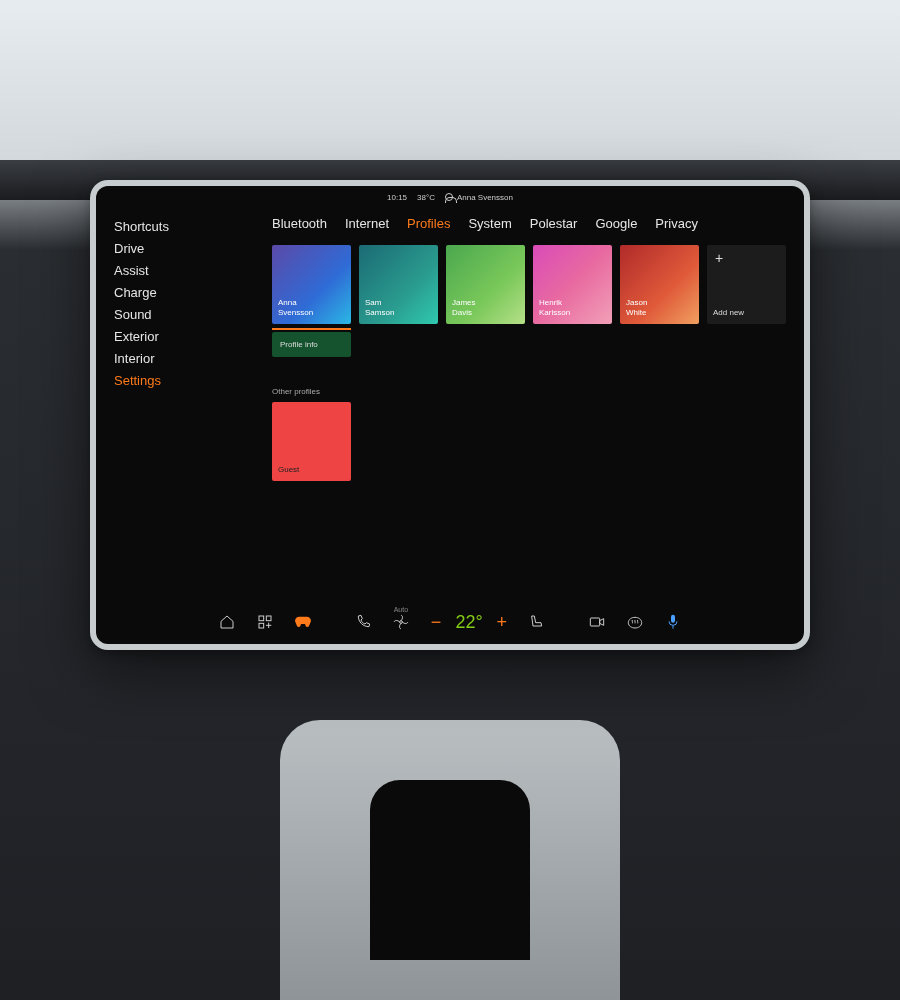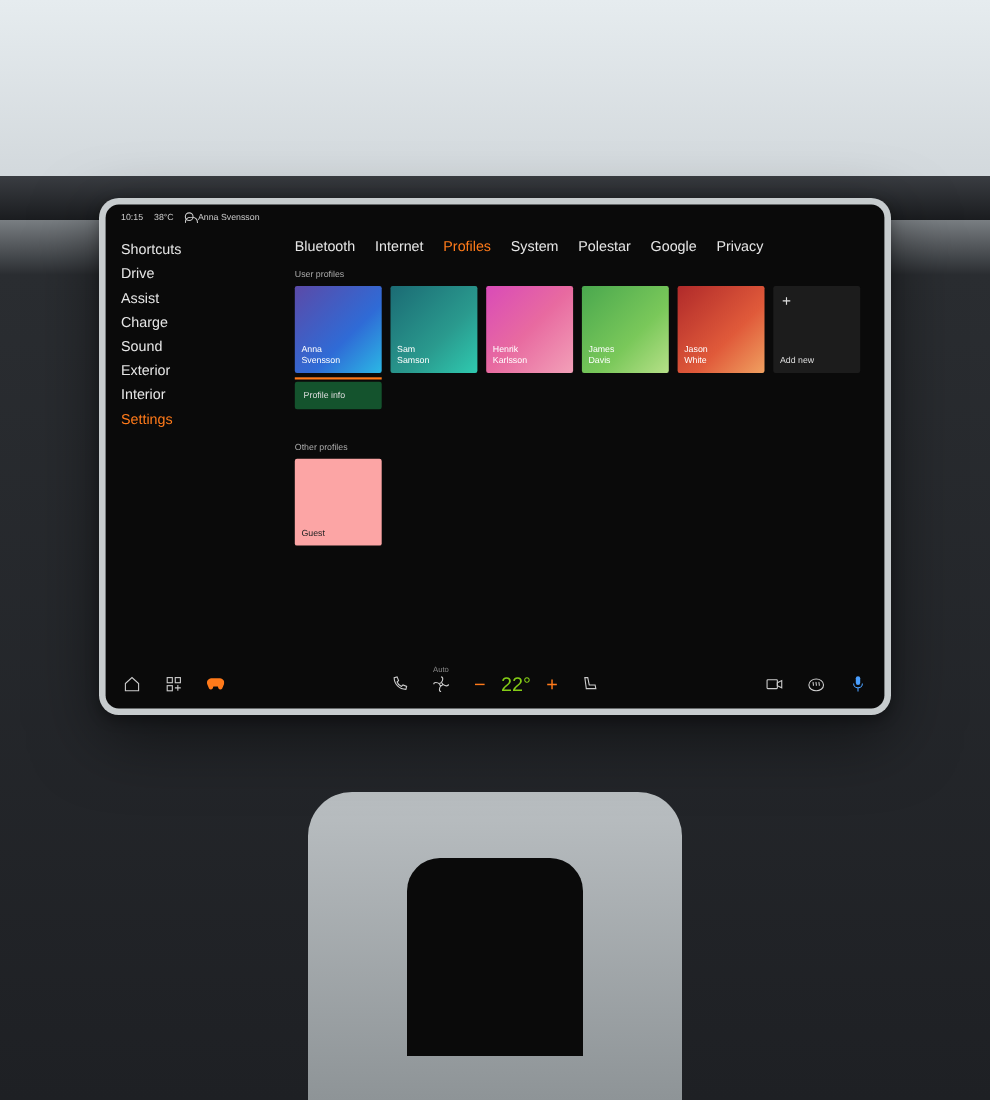--- a/index.html
+++ b/index.html
@@ -25,21 +25,21 @@
   .screen-frame {
     position: relative; z-index: 10;
     width: 720px; height: 470px;
     background: #c7ccce; border-radius: 18px; padding: 6px;
     box-shadow: 0 20px 60px rgba(0,0,0,.5), 0 4px 12px rgba(0,0,0,.3);
     margin-top: -170px;
   }
   .screen {
     width: 100%; height: 100%; background: #0a0a0a;
     border-radius: 12px; overflow: hidden; color: #e8e8e8;
-    display: flex; flex-direction: column;
+    display: flex; flex-direction: column; align-items: center;
   }
   .status-bar {
     height: 22px; display: flex; align-items: center; gap: 10px;
     padding: 0 14px; font-size: 8px; color: #ccc;
   }
   .status-bar .user { display: flex; align-items: center; gap: 4px; }
   .user-icon { width: 8px; height: 8px; border: 1px solid #ccc; border-radius: 50%; position: relative; }
   .user-icon::after { content:""; position:absolute; bottom:-3px; left:-1px; width:10px; height:5px; border:1px solid #ccc; border-bottom:none; border-radius:5px 5px 0 0; }
   .main { flex: 1; display: flex; gap: 42px; }
   .sidebar { width: 118px; padding: 8px 0 0 14px; }
@@ -56,21 +56,21 @@
     display: flex; flex-direction: column; justify-content: flex-end;
     font-size: 8px; line-height: 10px; color: #fff; cursor: pointer;
     position: relative;
   }
   .profile-card.g-blue { background: linear-gradient(135deg, #5b4aa8 0%, #2f6bd6 60%, #2bb8e5 100%); }
   .profile-card.g-teal { background: linear-gradient(135deg, #1b6b74 0%, #2a9a8e 60%, #2fcab0 100%); }
   .profile-card.g-pink { background: linear-gradient(135deg, #d94bb8 0%, #e86aa0 50%, #f2a0b8 100%); }
   .profile-card.g-green { background: linear-gradient(135deg, #4aa84e 0%, #7ac85a 60%, #b6e088 100%); }
   .profile-card.g-red { background: linear-gradient(135deg, #b02a2a 0%, #e05a3a 60%, #f0a060 100%); }
   .profile-card.g-add { background: #1c1c1c; color: #ddd; }
-  .profile-card.g-light { background: #fca5a5; color: #222; }
+  .profile-card.g-light { background: #ef4444; color: #222; }
   .profile-card.g-add .plus { position: absolute; top: 8px; left: 8px; font-size: 14px; color: #ddd; }
   .active-underline { width: 79px; height: 2px; background: #ff7a1a; margin-bottom: 0; }
   .profile-info-btn {
     width: 79px; background: #14532d; padding: 8px; font-size: 8px; color: #ddd;
     border-radius: 2px; margin-top: 2px; margin-bottom: 30px; cursor: pointer;
   }
   .other-profiles { display: flex; gap: 8px; }
   .dock {
     height: 44px; display: flex; align-items: center; padding: 0 16px;
     gap: 22px; font-size: 14px; color: #ccc;
@@ -137,37 +137,36 @@
           <div class="tabbar">
             <div class="tab">Bluetooth</div>
             <div class="tab">Internet</div>
             <div class="tab active">Profiles</div>
             <div class="tab">System</div>
             <div class="tab">Polestar</div>
             <div class="tab">Google</div>
             <div class="tab">Privacy</div>
           </div>
 
-          <div class="section-label">User profiles</div>
           <div class="profile-grid">
             <div class="profile-card g-blue">
                 <span style="white-space:pre-line">Anna
 Svensson</span>
               </div>
             <div class="profile-card g-teal">
                 <span style="white-space:pre-line">Sam
 Samson</span>
               </div>
+            <div class="profile-card g-green">
+                <span style="white-space:pre-line">James
+Davis</span>
+              </div>
             <div class="profile-card g-pink">
                 <span style="white-space:pre-line">Henrik
 Karlsson</span>
-              </div>
-            <div class="profile-card g-green">
-                <span style="white-space:pre-line">James
-Davis</span>
               </div>
             <div class="profile-card g-red">
                 <span style="white-space:pre-line">Jason
 White</span>
               </div>
             <div class="profile-card g-add">
               <span class="plus">+</span>
               <span>Add new</span>
             </div>
           </div>

